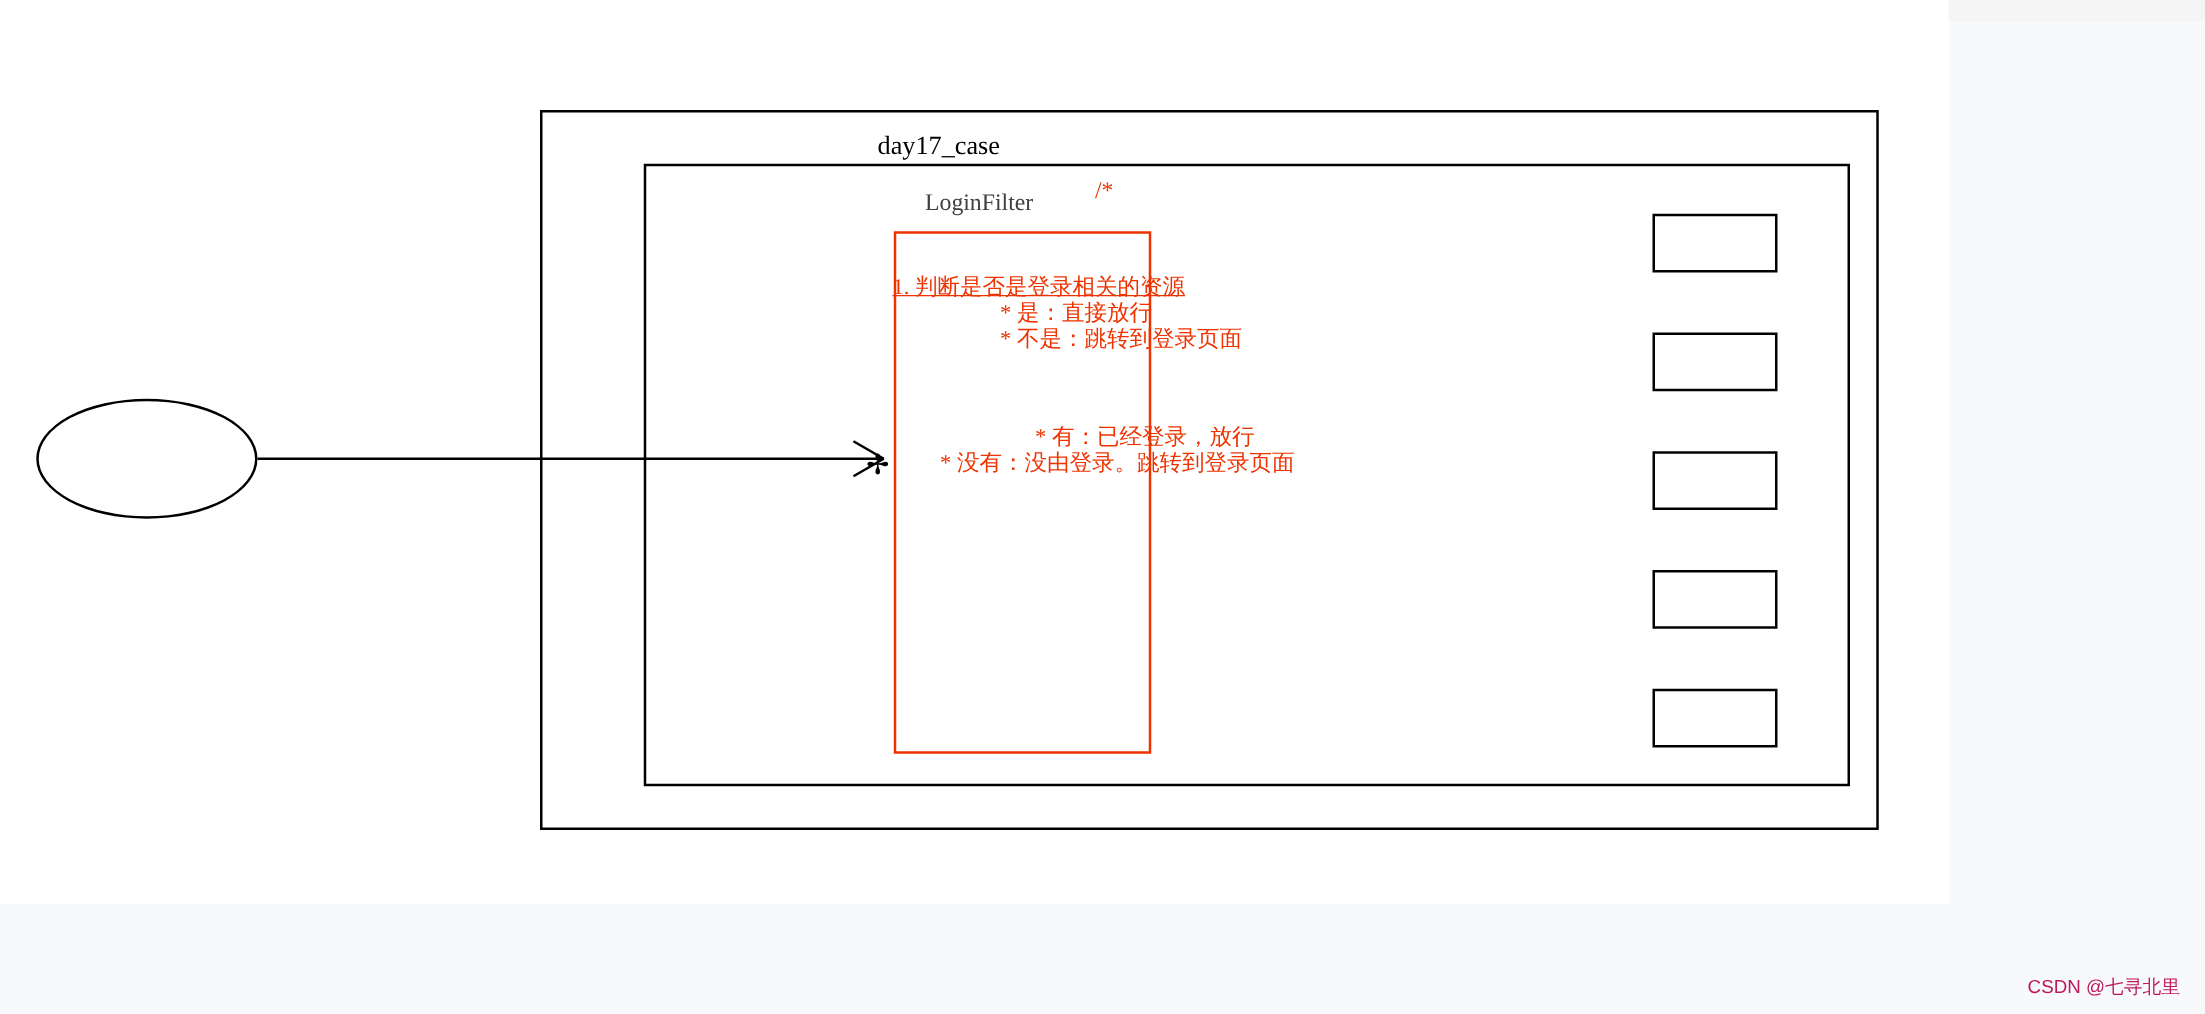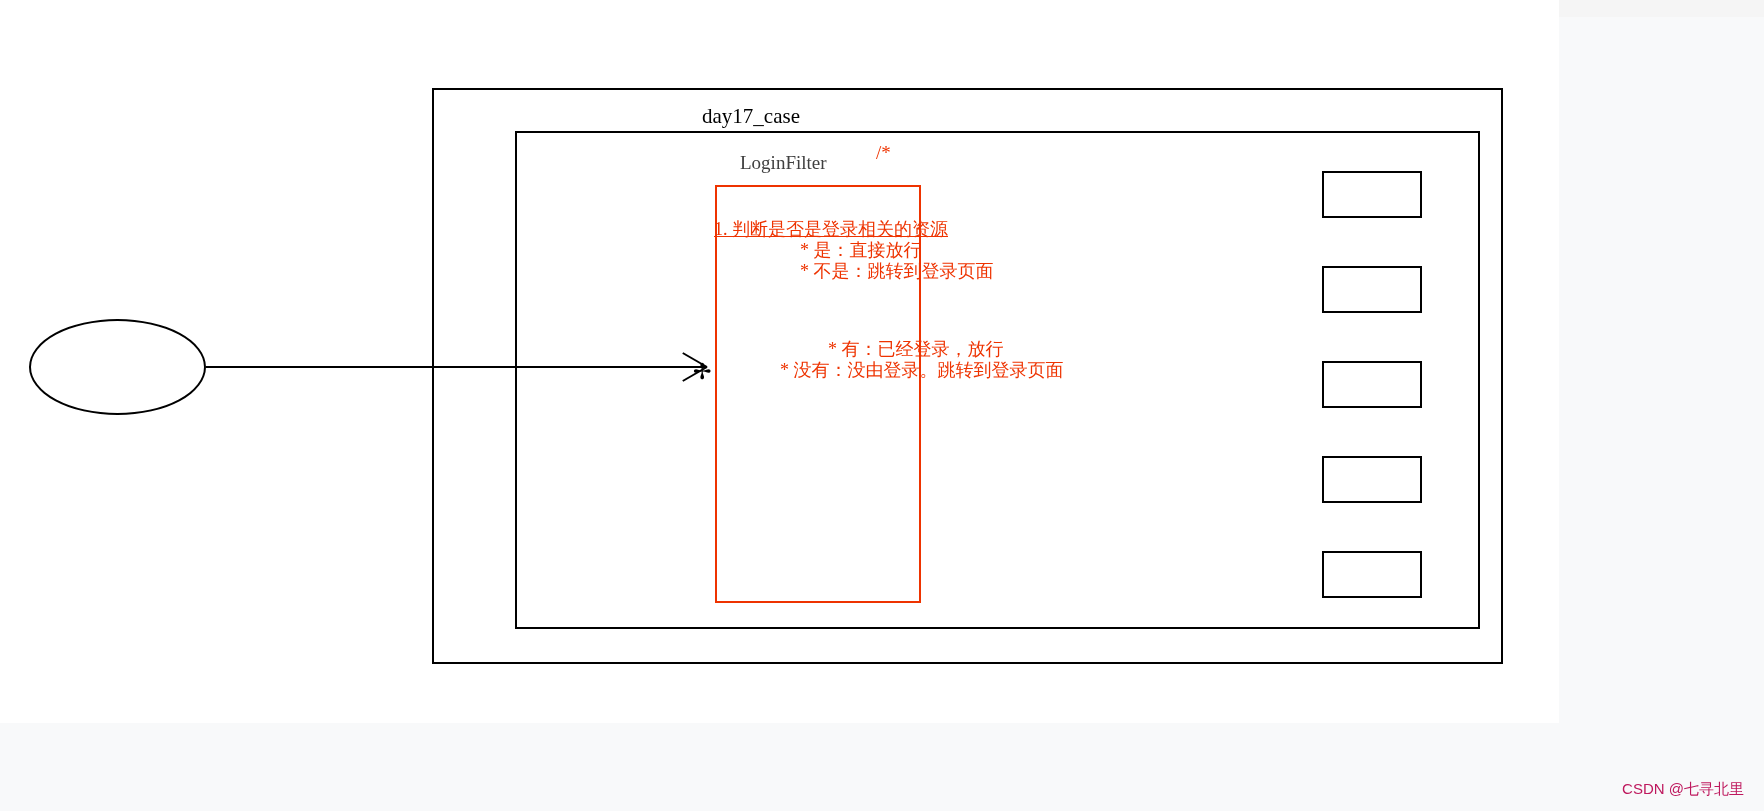--- a/index.html
+++ b/index.html
@@ -130,21 +130,21 @@
       font-size: 18px;
       color: #e30;
       white-space: nowrap;
       line-height: 1.15;
     }
     .line1 { left: 714px; top: 219px; text-decoration: underline; }
     .line2 { left: 800px; top: 240px; }
     .line3 { left: 800px; top: 261px; }
     .line4 { left: 670px; top: 316px; }
     .line5 { left: 800px; top: 339px; margin-left: 28px; }
-    .line6 { left: 780px; top: 360px; }
+    .line6 { left: 752px; top: 360px; }
     .side-boxes {
       position: absolute;
       left: 1322px;
       top: 171px;
     }
     .side-box {
       width: 100px;
       height: 47px;
       border: 2px solid #000;
       margin-bottom: 48px;

